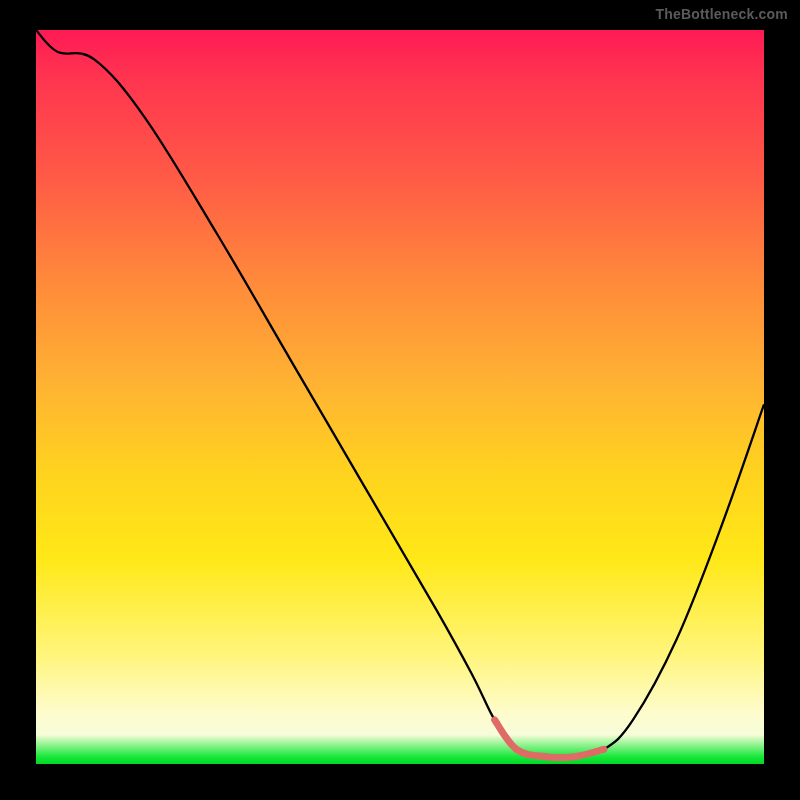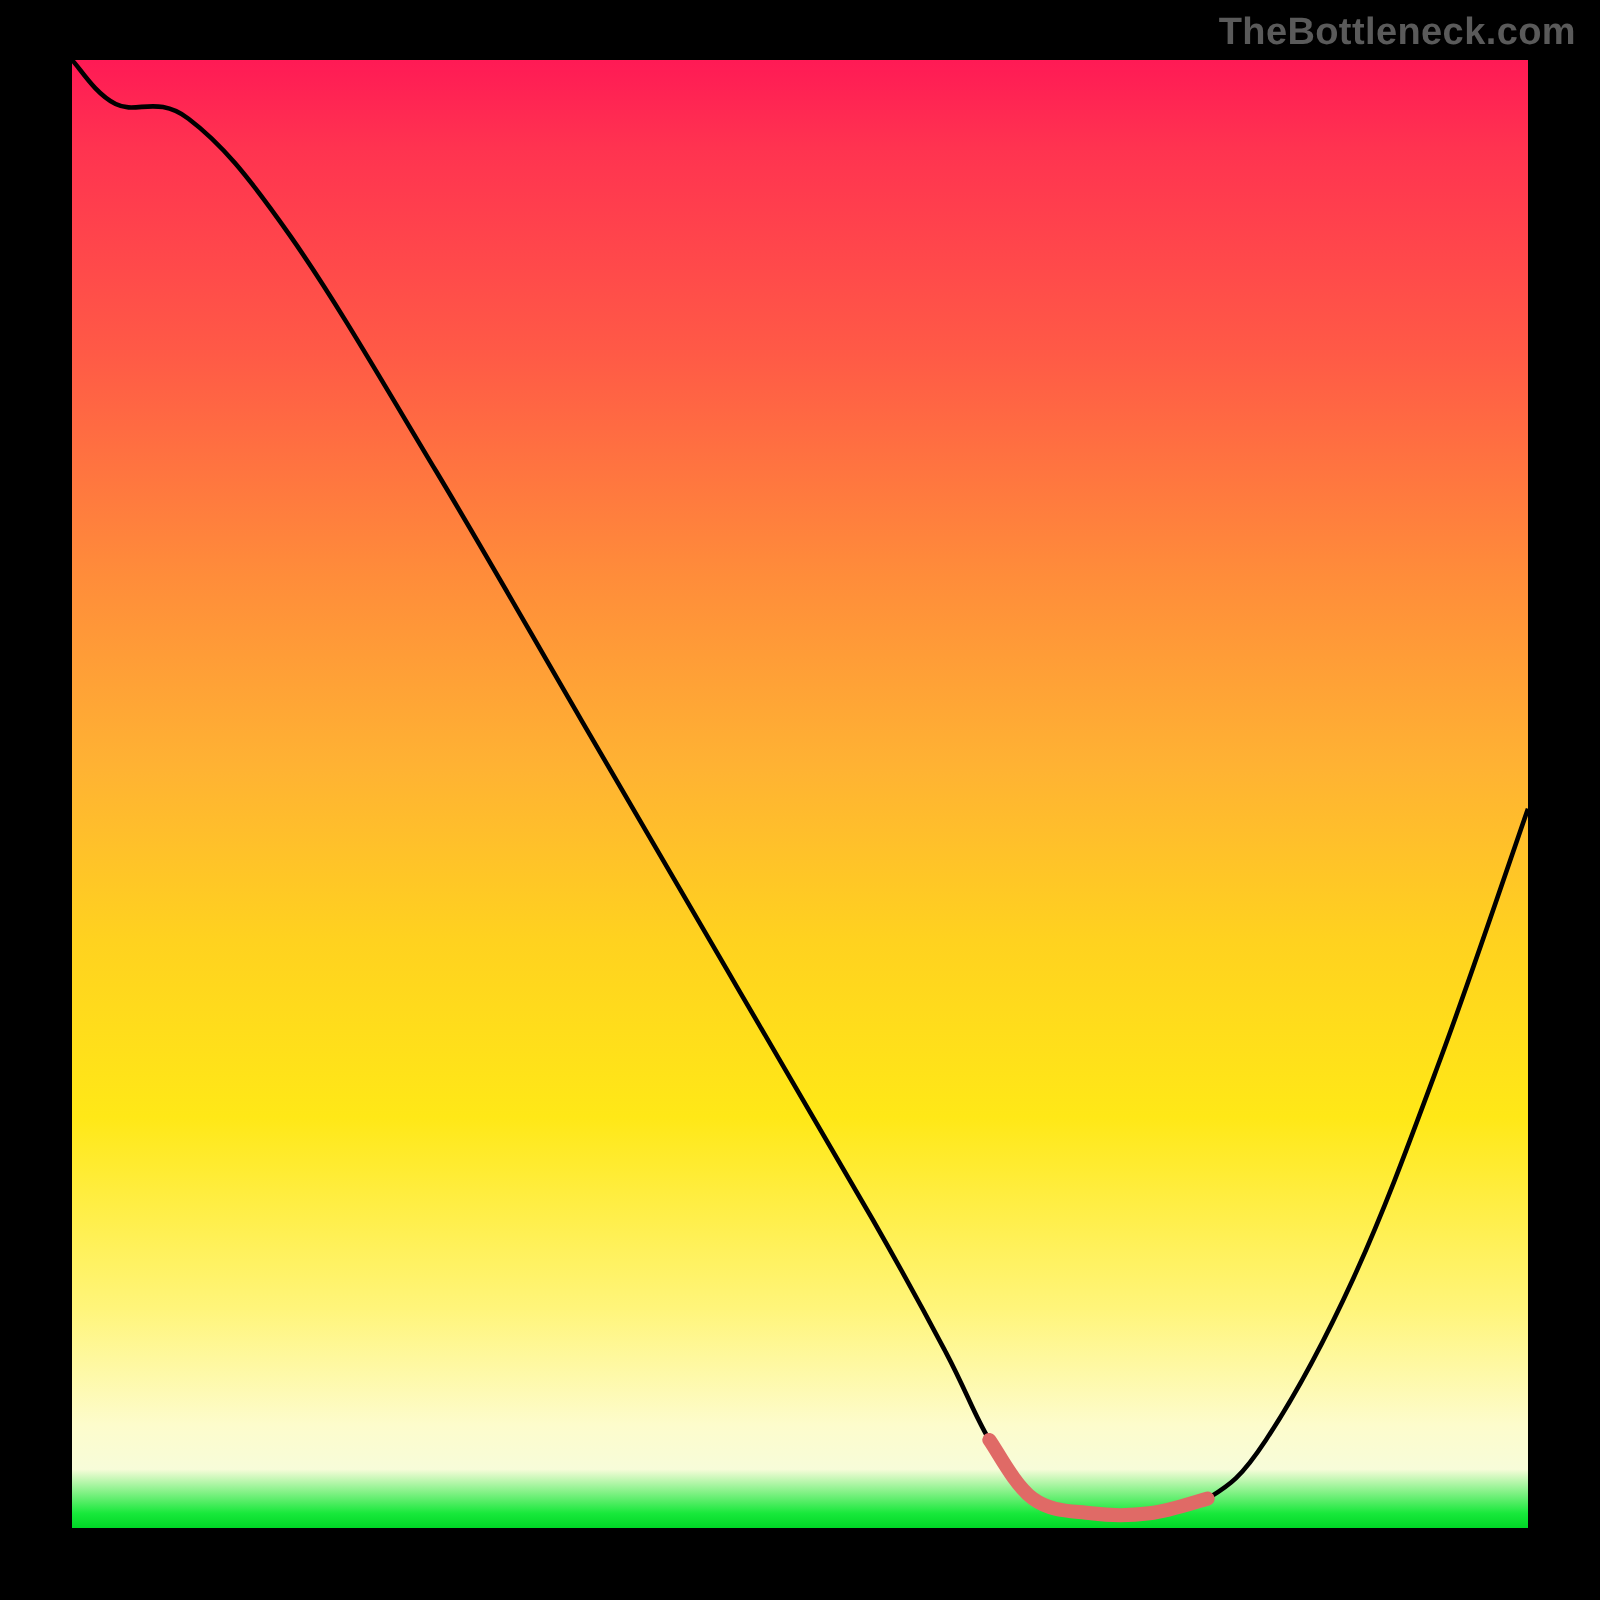--- a/index.html
+++ b/index.html
@@ -15,21 +15,21 @@
     position: relative;
     width: 800px;
     height: 800px;
     background: #000;
   }
   .watermark {
     position: absolute;
     top: 6px;
     right: 12px;
     color: #5a5a5a;
-    font-size: 19px;
+    font-size: 14px;
     font-weight: 600;
     letter-spacing: 0.2px;
     z-index: 10;
   }
   .plot {
     position: absolute;
     left: 36px;
     top: 30px;
     width: 728px;
     height: 734px;

